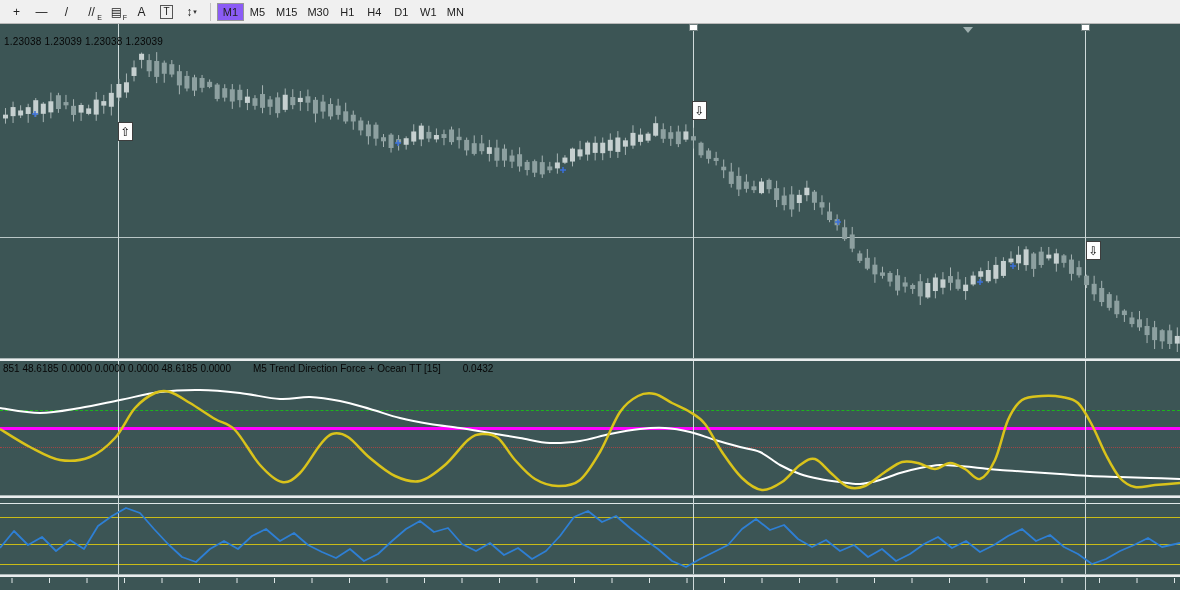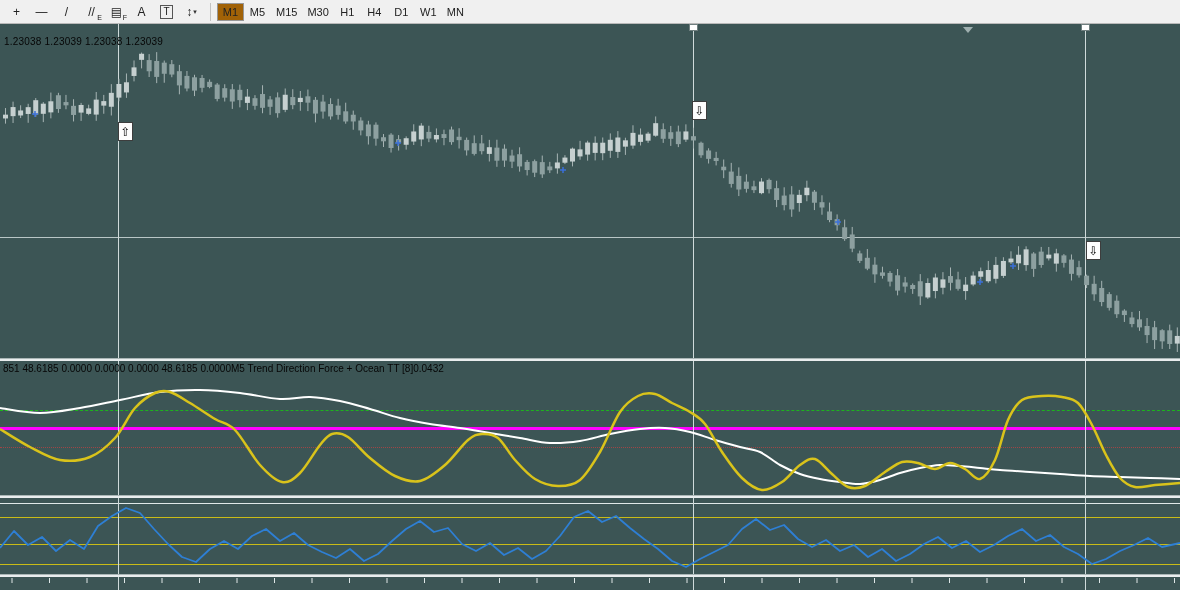--- a/index.html
+++ b/index.html
@@ -11,41 +11,41 @@
     border-bottom:1px solid #b9b9b9;display:flex;align-items:center;padding-left:4px;z-index:10}
   .tools,.tfs{display:flex;align-items:center}
   .tool{width:25px;height:20px;display:flex;align-items:center;justify-content:center;
     font-size:12px;color:#222;position:relative;cursor:default}
   .tool .glyph.boxed{border:1px solid #555;padding:0 2px;font-size:10px;line-height:12px}
   .tool .sub{position:absolute;right:2px;bottom:1px;font-size:7px;color:#111}
   .tool .caret{font-size:7px;margin-left:1px;color:#333}
   .tb-sep{width:1px;height:18px;background:#c2c2c2;margin:0 6px}
   .tf{min-width:27px;height:18px;display:flex;align-items:center;justify-content:center;
     font-size:11px;color:#222;padding:0 4px;border:1px solid transparent;cursor:default}
-  .tf.active{background:#a16207;border:1px solid #979797}
+  .tf.active{background:#8b5cf6;border:1px solid #979797}
 
   
   .pane{position:absolute;left:0;width:1180px;z-index:1}
   #main-pane{top:24px;height:334px}
   #ind1{top:361px;height:134px}
   #ind2{top:498px;height:76px}
   #axis-strip{top:577px;height:13px}
   .pane-sep{position:absolute;left:0;width:100%;height:3px;background:#e9edee;
     border-top:1px solid #aab6b6;z-index:4}
   #sep1{top:358px}#sep2{top:495px}#sep3{top:574px}
 
   #lines-layer{position:absolute;inset:0;z-index:2}
   #overlay{position:absolute;top:0;left:0;z-index:3;pointer-events:none}
   #markers-layer{position:absolute;inset:0;z-index:5}
 
   .vline{position:absolute;top:24px;height:566px;width:1px}
   .hline{position:absolute;left:0;width:1180px}
 
   .quote{position:absolute;top:36px;left:4px;font-size:10px;color:#060606;z-index:6;letter-spacing:.2px}
-  .ind-label{position:absolute;top:363px;left:3px;font-size:10px;color:#060606;z-index:6;display:flex;gap:0;white-space:nowrap}
+  .ind-label{position:absolute;top:363px;left:3px;font-size:10px;color:#060606;z-index:6;display:flex;gap:22px;white-space:nowrap}
 
   .marker{position:absolute;width:15px;height:19px;background:#fdfdfd;border:1px solid #3d3d3d;
     color:#000;display:flex;align-items:center;justify-content:center;font-size:12px;z-index:5;cursor:default}
   .handle{position:absolute;top:24px;width:9px;height:7px;background:#fff;border:1px solid #6f7f7f;z-index:5}
   .shift-marker{position:absolute;width:0;height:0;border-left:5px solid transparent;
     border-right:5px solid transparent;border-top:6px solid #9fb0b0;z-index:5}
 </style>
 </head>
 <body>
 
@@ -476,21 +476,21 @@
       <line x1="1062" y1="578" x2="1062" y2="583" stroke="#dfe8e8" stroke-width="1"></line>
       <line x1="1099.5" y1="578" x2="1099.5" y2="583" stroke="#dfe8e8" stroke-width="1"></line>
       <line x1="1137" y1="578" x2="1137" y2="583" stroke="#dfe8e8" stroke-width="1"></line>
       <line x1="1174.5" y1="578" x2="1174.5" y2="583" stroke="#dfe8e8" stroke-width="1"></line>
     </svg>
 
   <div class="quote">1.23038 1.23039 1.23038 1.23039</div>
 
   <div class="ind-label">
     <span>851 48.6185 0.0000 0.0000 0.0000 48.6185 0.0000</span>
-    <span>M5 Trend Direction Force + Ocean TT [8]</span>
+    <span>M5 Trend Direction Force + Ocean TT [15]</span>
     <span>0.0432</span>
   </div>
 
   <div id="markers-layer">
       <div class="marker" style="left: 118px; top: 122px;">⇧</div>
       <div class="marker" style="left: 692px; top: 101px;">⇩</div>
       <div class="marker" style="left: 1086px; top: 241px;">⇩</div>
       <div class="handle" style="left: 689px;"></div>
       <div class="handle" style="left: 1081px;"></div>
       <div class="shift-marker" style="left: 963px; top: 27px;"></div>

